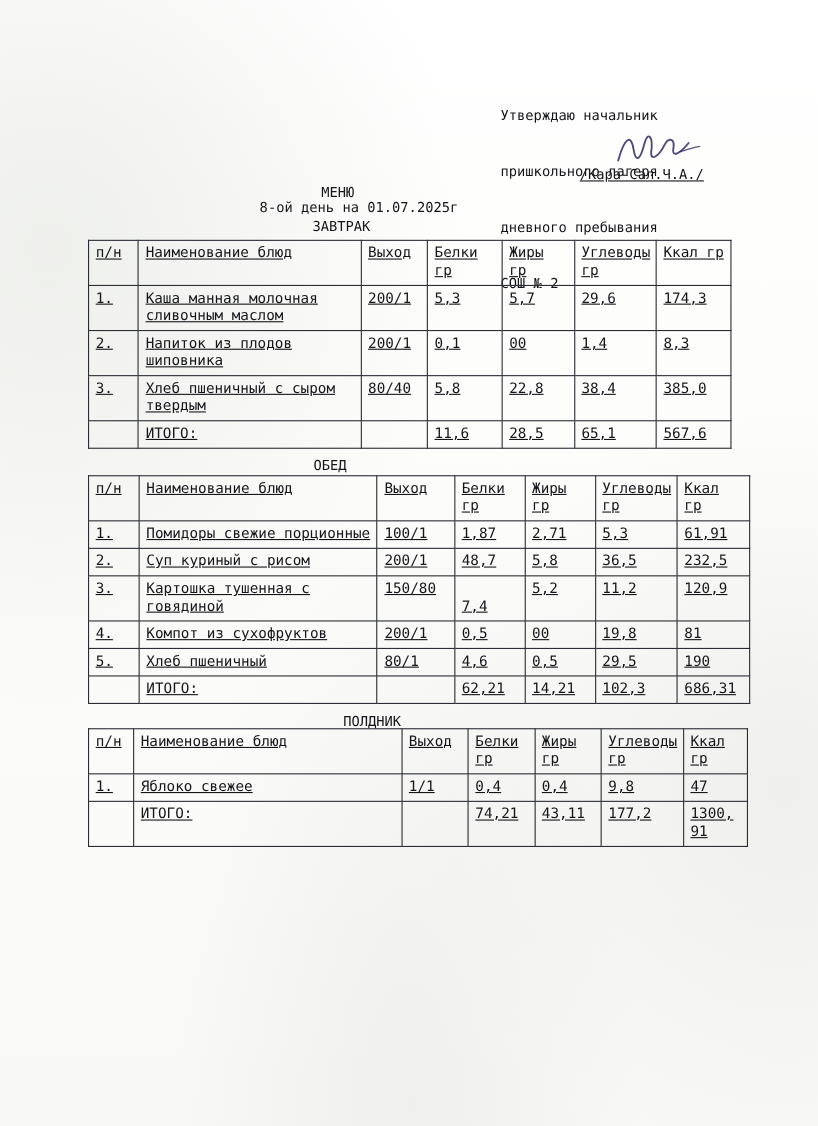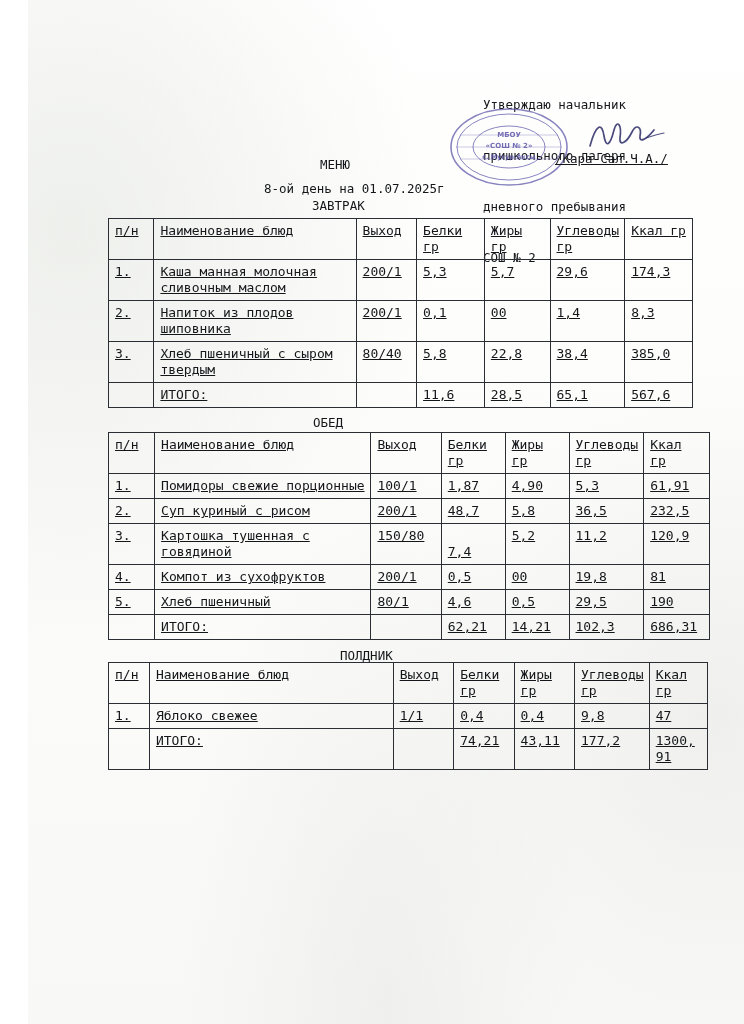--- a/index.html
+++ b/index.html
@@ -12,21 +12,20 @@
     height: 1024px;
     position: relative;
     font-family: "DejaVu Sans Mono", monospace;
     color: #15161a;
     overflow: hidden;
   }
   .page {
     position: absolute;
     inset: 0;
     background: #86efac;
-    margin-left: 28px;
   }
   
   .scan-tint {
     position: absolute;
     inset: 0;
     background:
       radial-gradient(ellipse at 6% 22%, rgba(225,228,222,0.55) 0%, rgba(255,255,255,0) 38%),
       radial-gradient(ellipse at 96% 70%, rgba(228,230,226,0.5) 0%, rgba(255,255,255,0) 34%),
       radial-gradient(ellipse at 50% 98%, rgba(232,234,230,0.55) 0%, rgba(255,255,255,0) 40%),
       linear-gradient(180deg, #ffffff 0%, #fcfcfa 50%, #f8f8f6 100%);
@@ -68,21 +67,21 @@
     left: 556px;
     top: 116px;
     width: 86px;
     height: 40px;
     pointer-events: none;
   }
 
   .menu-title {
     position: absolute;
     left: 292px;
-    top: 157px;
+    top: 167px;
     font-size: 12.5px;
     line-height: 16px;
   }
   .menu-day {
     position: absolute;
     left: 236px;
     top: 181px;
     font-size: 12.5px;
     line-height: 16px;
   }
@@ -131,37 +130,20 @@
 <div class="page">
   <div class="scan-tint"></div>
 
   <div class="header-block">
     <div>Утверждаю начальник</div>
     <div>пришкольного лагеря</div>
     <div>дневного пребывания</div>
     <div>СОШ № 2</div>
   </div>
 
-  <div class="stamp">
-    <svg width="122" height="80" viewBox="0 0 122 80">
-      <g stroke="#5b55a8" fill="none" opacity="0.72">
-        <ellipse cx="61" cy="40" rx="58" ry="38" stroke-width="1.6"></ellipse>
-        <ellipse cx="61" cy="40" rx="52" ry="33" stroke-width="1"></ellipse>
-        <ellipse cx="61" cy="40" rx="36" ry="21" stroke-width="1"></ellipse>
-      </g>
-      <g stroke="#5b55a8" opacity="0.45" stroke-width="0.7">
-        <line x1="12" y1="28" x2="110" y2="28"></line>
-        <line x1="8" y1="40" x2="114" y2="40"></line>
-        <line x1="12" y1="52" x2="110" y2="52"></line>
-      </g>
-      <text x="61" y="30" font-family="DejaVu Sans, sans-serif" font-size="7" fill="#5b55a8" opacity="0.85" text-anchor="middle" font-weight="bold">МБОУ</text>
-      <text x="61" y="41" font-family="DejaVu Sans, sans-serif" font-size="7" fill="#5b55a8" opacity="0.85" text-anchor="middle" font-weight="bold">«СОШ № 2»</text>
-      <text x="61" y="52" font-family="DejaVu Sans, sans-serif" font-size="6.5" fill="#5b55a8" opacity="0.85" text-anchor="middle" font-weight="bold">с. Мугур-Аксы</text>
-    </svg>
-  </div>
 
   <div class="signature">
     <svg width="86" height="40" viewBox="0 0 86 40">
       <path d="M6 30 C12 8, 18 6, 20 20 C22 32, 26 30, 30 14 C33 3, 38 8, 36 22 C35 30, 42 28, 48 16 C52 8, 58 10, 56 20 C55 27, 62 24, 70 14" fill="none" stroke="#2b2a66" stroke-width="1.7" stroke-linecap="round" opacity="0.85"></path>
       <path d="M62 22 C68 20, 74 18, 80 17" fill="none" stroke="#2b2a66" stroke-width="1.2" stroke-linecap="round" opacity="0.8"></path>
     </svg>
   </div>
 
   <div class="sign-line">/Кара-Сал.Ч.А./</div>
 
@@ -233,21 +215,21 @@
         <th style="width:62px">Углеводы гр</th>
         <th style="width:56px">Ккал гр</th>
       </tr>
     </thead>
     <tbody>
       <tr>
         <td>1.</td>
         <td>Помидоры свежие порционные</td>
         <td>100/1</td>
         <td>1,87</td>
-        <td>4,90</td>
+        <td>2,71</td>
         <td>5,3</td>
         <td>61,91</td>
       </tr>
       <tr>
         <td>2.</td>
         <td>Суп куриный с рисом</td>
         <td>200/1</td>
         <td>48,7</td>
         <td>5,8</td>
         <td>36,5</td>

